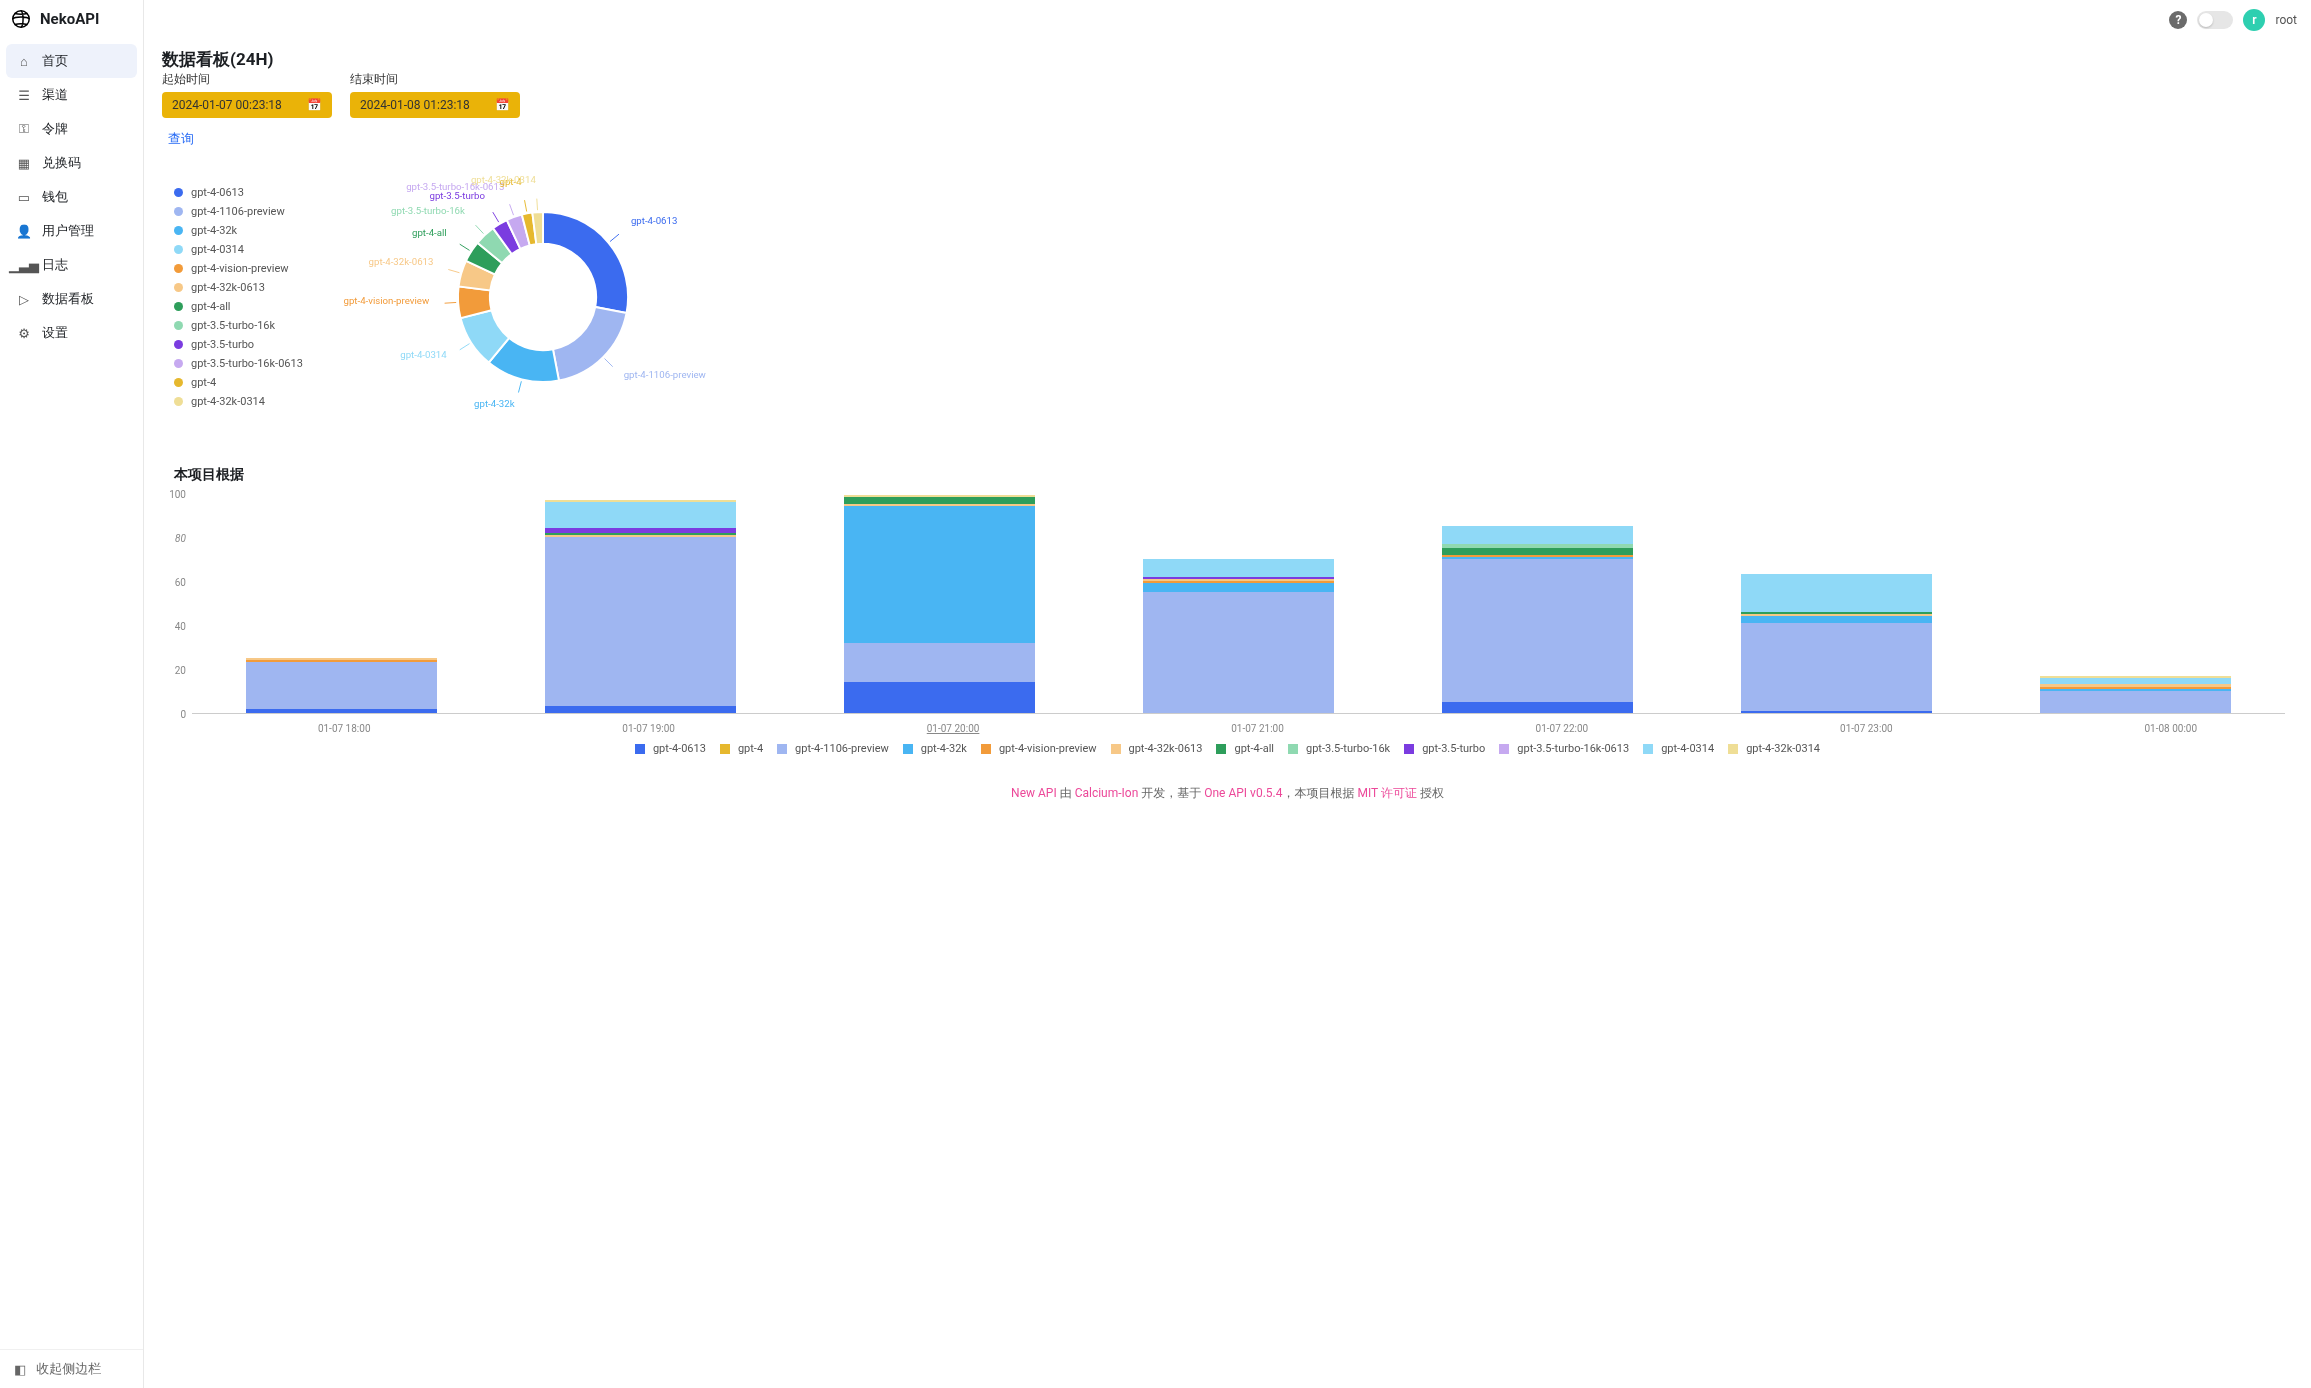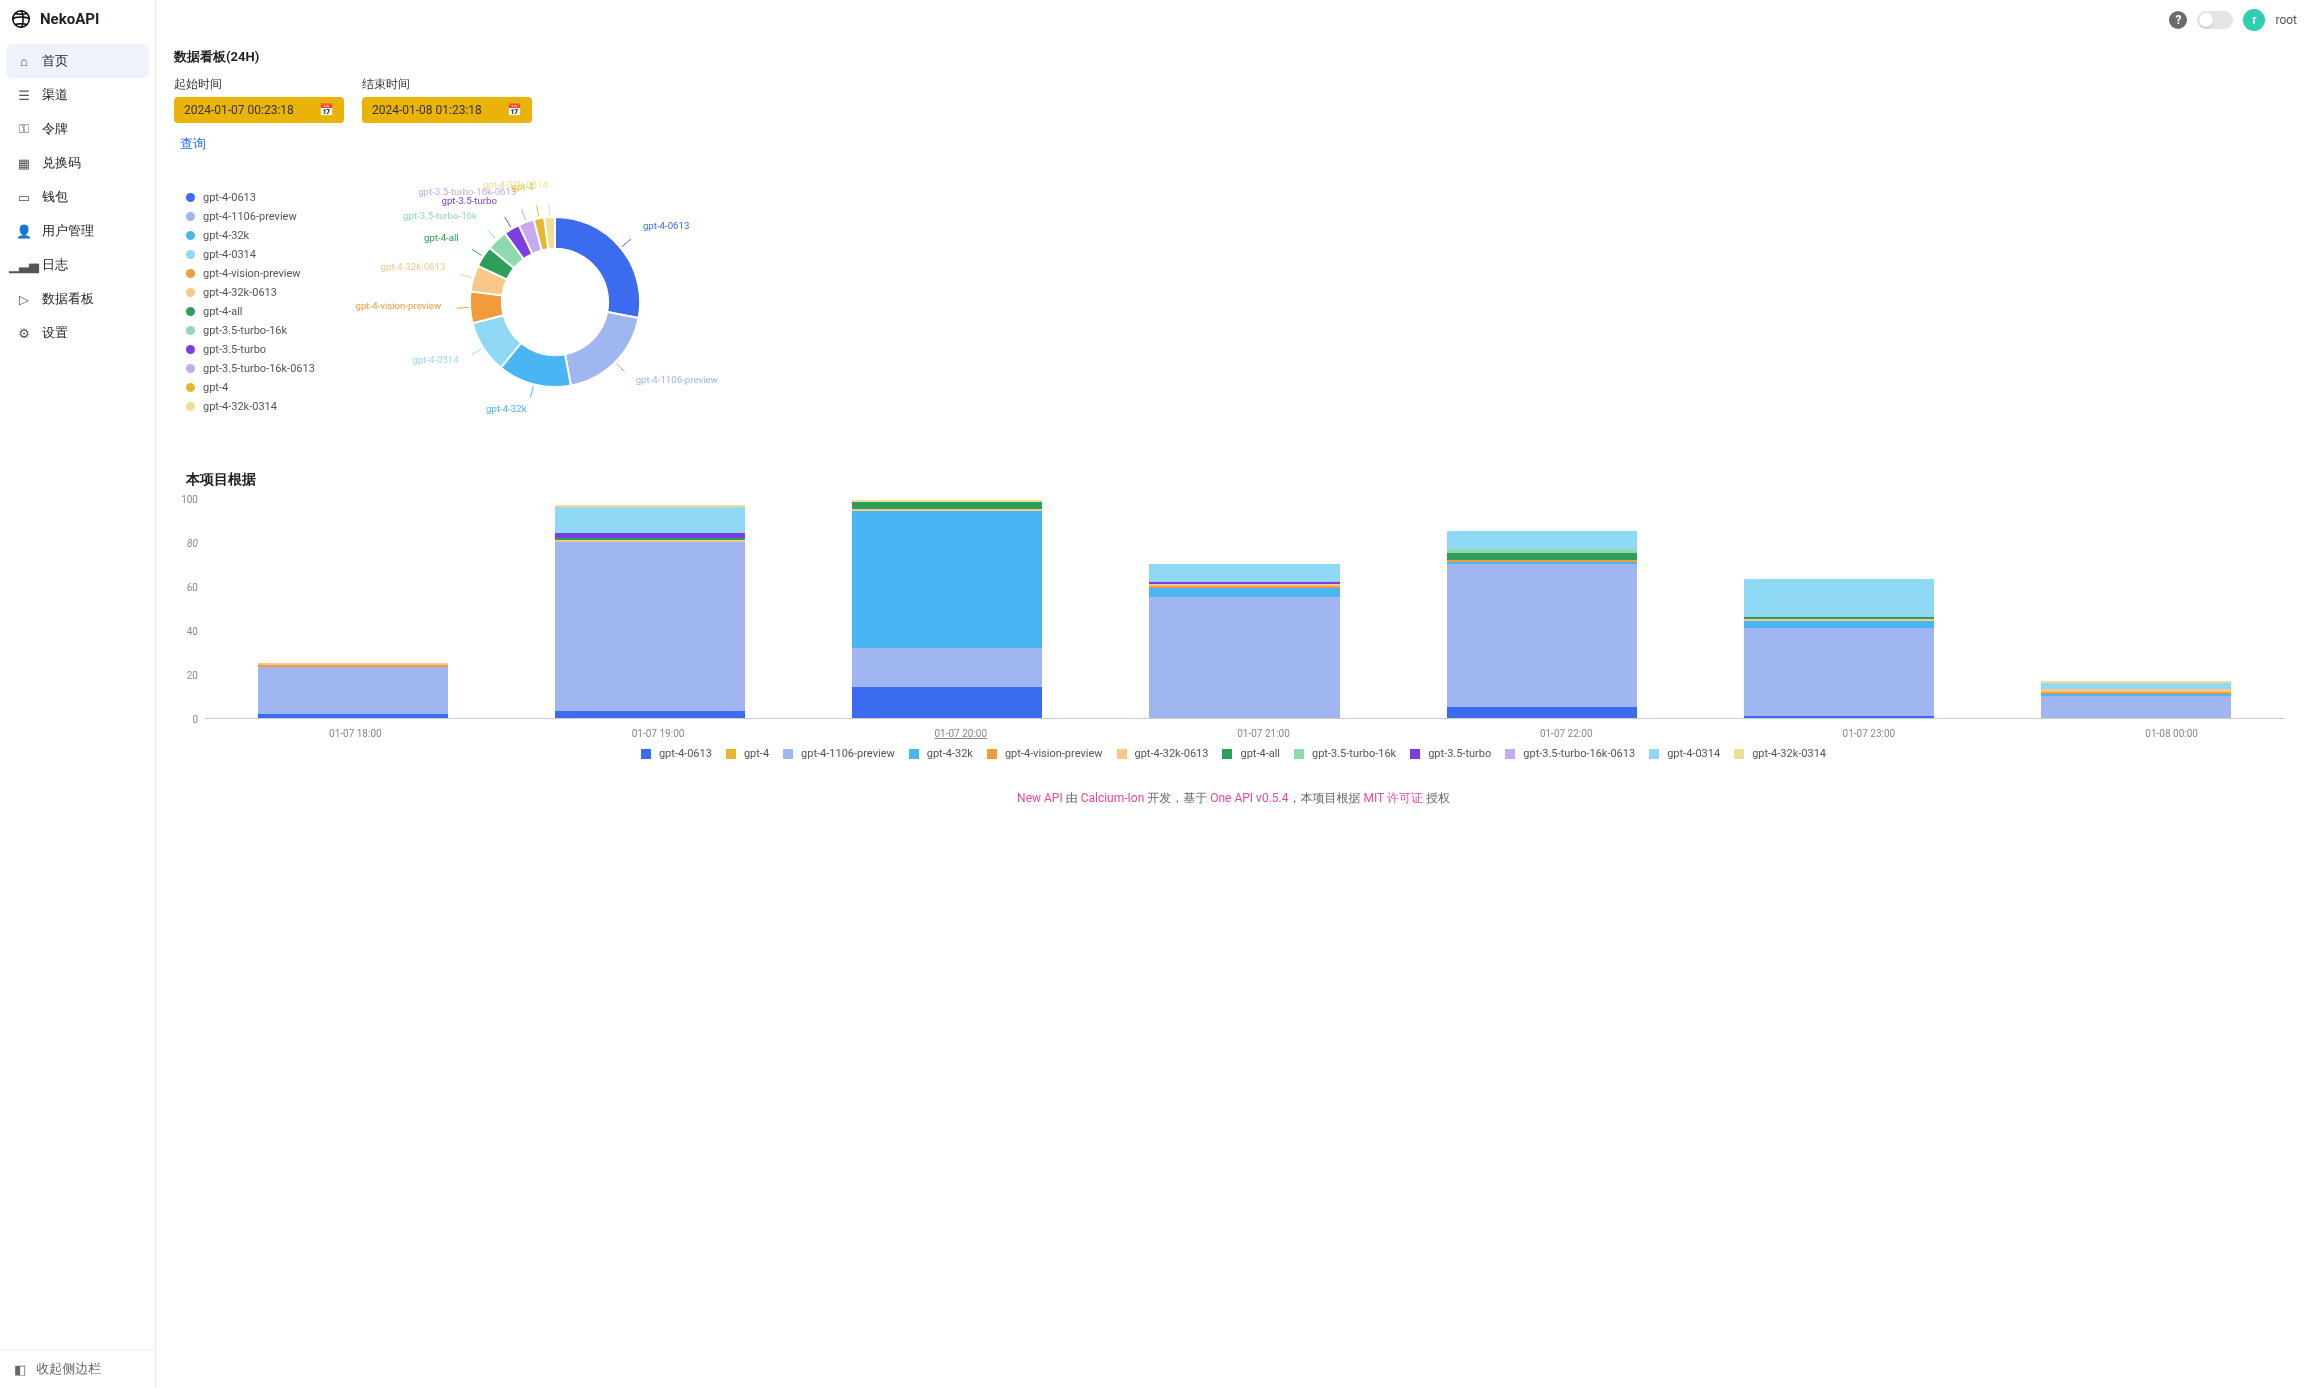--- a/index.html
+++ b/index.html
@@ -1,34 +1,34 @@
 <!DOCTYPE html>
 <html><head>
 <meta charset="utf-8">
 <style>
 *{box-sizing:border-box;margin:0;padding:0}
 body{font-family:-apple-system,BlinkMacSystemFont,"Segoe UI",Roboto,sans-serif;font-size:14px;color:#1c1f23;background:#fff}
 .app{display:flex;min-height:100vh}
-.sidebar{width:156px;border-right:1px solid #e8e8e8;display:flex;flex-direction:column;background:#fff}
+.sidebar{width:144px;border-right:1px solid #e8e8e8;display:flex;flex-direction:column;background:#fff}
 .brand{display:flex;align-items:center;gap:8px;padding:8px 10px;font-weight:700;font-size:15px}
 .brand svg{width:22px;height:22px}
 .nav{padding:6px;flex:1}
 .nav-item{display:flex;align-items:center;gap:10px;padding:8px 10px;border-radius:6px;font-size:13px;color:#1c1f23;cursor:pointer}
 .nav-item.active{background:#eef2fb}
 .nav-item .icon{width:16px;height:16px;display:inline-flex;align-items:center;justify-content:center;color:#555}
 .collapse{display:flex;align-items:center;gap:10px;padding:10px 14px;font-size:13px;color:#666;cursor:pointer;border-top:1px solid #f0f0f0}
 .main{flex:1;display:flex;flex-direction:column}
 .topbar{height:40px;display:flex;align-items:center;justify-content:flex-end;gap:10px;padding:0 14px}
 .help-icon{width:18px;height:18px;border-radius:50%;background:#6b6b6b;color:#fff;display:inline-flex;align-items:center;justify-content:center;font-size:12px;font-weight:700;cursor:pointer}
 .toggle{width:36px;height:18px;border-radius:9px;background:#e6e6e6;position:relative;cursor:pointer}
 .toggle::after{content:"";position:absolute;left:2px;top:2px;width:14px;height:14px;border-radius:50%;background:#fff;box-shadow:0 1px 2px rgba(0,0,0,.2)}
 .avatar{width:22px;height:22px;border-radius:50%;background:#2ecfb0;color:#fff;display:inline-flex;align-items:center;justify-content:center;font-size:12px;font-weight:600}
 .username{font-size:12px;color:#555}
 .content{padding:8px 18px 30px}
-.page-title{font-size:13px;font-weight:700;margin-bottom:10px}
+.page-title{font-size:17px;font-weight:700;}
 .filters{display:flex;gap:18px;align-items:flex-end}
 .fld{display:flex;flex-direction:column;gap:4px}
 .fld label{font-size:12px;color:#333}
 .dateinput{display:flex;align-items:center;background:#eab308;border-radius:4px;padding:6px 10px;width:170px;justify-content:space-between;font-size:12px;color:#333}
 .query-btn{margin-top:8px;color:#2a6df5;background:none;border:none;font-size:13px;cursor:pointer;padding:4px 6px}
 .section-title{font-size:14px;font-weight:700;margin:18px 0 10px 12px}
 .donut-area{display:flex;gap:30px;align-items:center;padding-left:12px}
 .legend-list{font-size:11px;color:#555;display:flex;flex-direction:column;gap:6px}
 .legend-item{display:flex;align-items:center;gap:8px}
 .dot{width:9px;height:9px;border-radius:50%}

